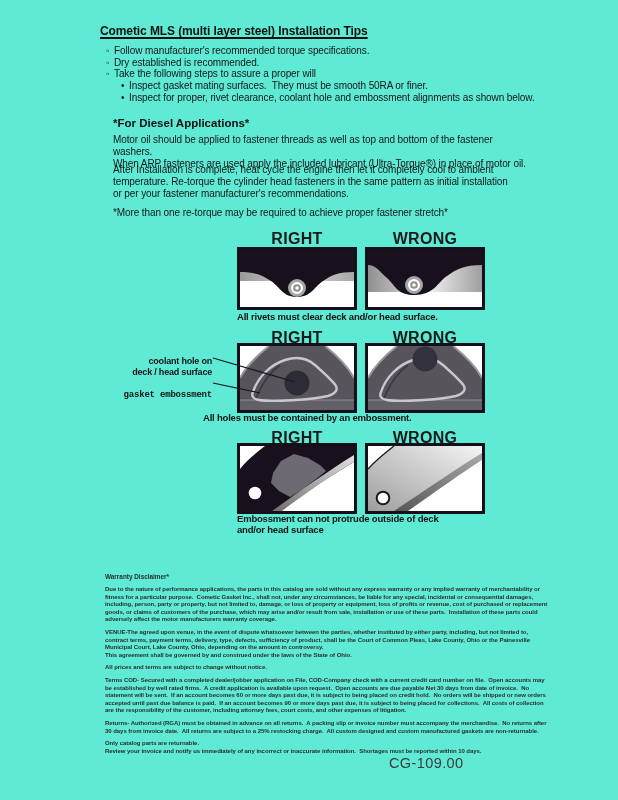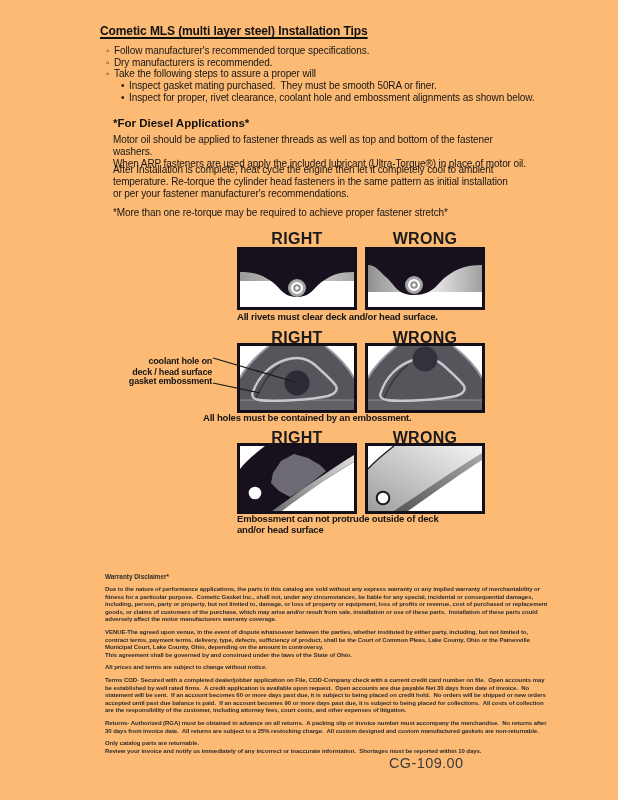--- a/index.html
+++ b/index.html
@@ -1,16 +1,16 @@
 <!DOCTYPE html>
 <html><head>
 <meta charset="utf-8">
 <style>
   html,body{margin:0;padding:0;background:#fff;}
-  .page{position:relative;width:618px;height:800px;background:#fdba74;overflow:hidden;
+  .page{position:relative;width:618px;height:800px;background:#5eead4;overflow:hidden;
         font-family:"Liberation Sans",sans-serif;color:#161616;}
   .abs{position:absolute;}
   .title{left:100px;top:24px;font-size:12px;font-weight:bold;letter-spacing:-0.1px;
          color:#101010;text-decoration:underline;text-decoration-thickness:1.5px;text-underline-offset:2px;}
   .tips{left:106px;top:45px;width:460px;font-size:10px;line-height:11.7px;letter-spacing:-0.1px;}
   .tip{white-space:pre-wrap;}
   .tip .mk{display:inline-block;width:8px;}
   .tip.sub{padding-left:15px;}
   .dheading{left:113px;top:117px;font-size:11.5px;font-weight:bold;color:#101010;}
   .para{left:113px;width:420px;font-size:10px;line-height:11.8px;letter-spacing:-0.1px;white-space:pre-wrap;}
@@ -31,23 +31,23 @@
 </style>
 </head>
 <body>
 
 <div class="page">
 
   <div class="abs title">Cometic MLS (multi layer steel) Installation Tips</div>
 
   <div class="abs tips">
     <div class="tip"><span class="mk">◦</span><span>Follow manufacturer's recommended torque specifications.</span></div>
-    <div class="tip"><span class="mk">◦</span><span>Dry manufacturers is recommended.</span></div>
+    <div class="tip"><span class="mk">◦</span><span>Dry established is recommended.</span></div>
     <div class="tip"><span class="mk">◦</span><span>Take the following steps to assure a proper will</span></div>
-    <div class="tip sub"><span class="mk">•</span><span>Inspect gasket mating purchased.  They must be smooth 50RA or finer.</span></div>
+    <div class="tip sub"><span class="mk">•</span><span>Inspect gasket mating surfaces.  They must be smooth 50RA or finer.</span></div>
     <div class="tip sub"><span class="mk">•</span><span>Inspect for proper, rivet clearance, coolant hole and embossment alignments as shown below.</span></div>
   </div>
 
   <div class="abs dheading">*For Diesel Applications*</div>
   <div class="abs para p1">Motor oil should be applied to fastener threads as well as top and bottom of the fastener washers.
 When ARP fasteners are used apply the included lubricant (Ultra-Torque®) in place of motor oil.</div>
   <div class="abs para p2">After Installation is complete, heat cycle the engine then let it completely cool to ambient
 temperature. Re-torque the cylinder head fasteners in the same pattern as initial installation
 or per your fastener manufacturer's recommendations.</div>
   <div class="abs para note">*More than one re-torque may be required to achieve proper fastener stretch*</div>
@@ -90,21 +90,21 @@
     </svg>
   </div>
 
   <div class="abs caption" style="left:237px;top:312px;">All rivets must clear deck and/or head surface.</div>
 
   <div class="abs figlabel" style="left:237px;top:329px;">RIGHT</div>
   <div class="abs figlabel" style="left:365px;top:329px;">WRONG</div>
 
   <div class="abs ann" style="left:108px;top:344px;margin-top:12px;">coolant hole on
 deck / head surface</div>
-  <div class="abs ann" style="left:108px;top:376px;">gasket embossment</div>
+  <div class="abs ann" style="left:108px;top:390px;font-family:Liberation Mono, monospace;">gasket embossment</div>
 
   <div class="abs panel" style="left:237px;top:343px;">
     <svg width="114" height="64" viewBox="0 0 114 64">
       <rect width="114" height="64" fill="#57545c"></rect>
       <rect y="54" width="114" height="10" fill="#636068"></rect>
       <line x1="0" y1="54" x2="114" y2="54" stroke="#8e8b94" stroke-width="1"></line>
       <path d="M0,0 H29 C19,8 7,19 0,32 Z" fill="#ffffff"></path>
       <path d="M0,32 C7,19 19,8 29,0" stroke="#9a97a0" stroke-width="2" fill="none"></path>
       <path d="M114,0 H85 C95,8 107,19 114,32 Z" fill="#ffffff"></path>
       <path d="M114,32 C107,19 95,8 85,0" stroke="#9a97a0" stroke-width="2" fill="none"></path>

